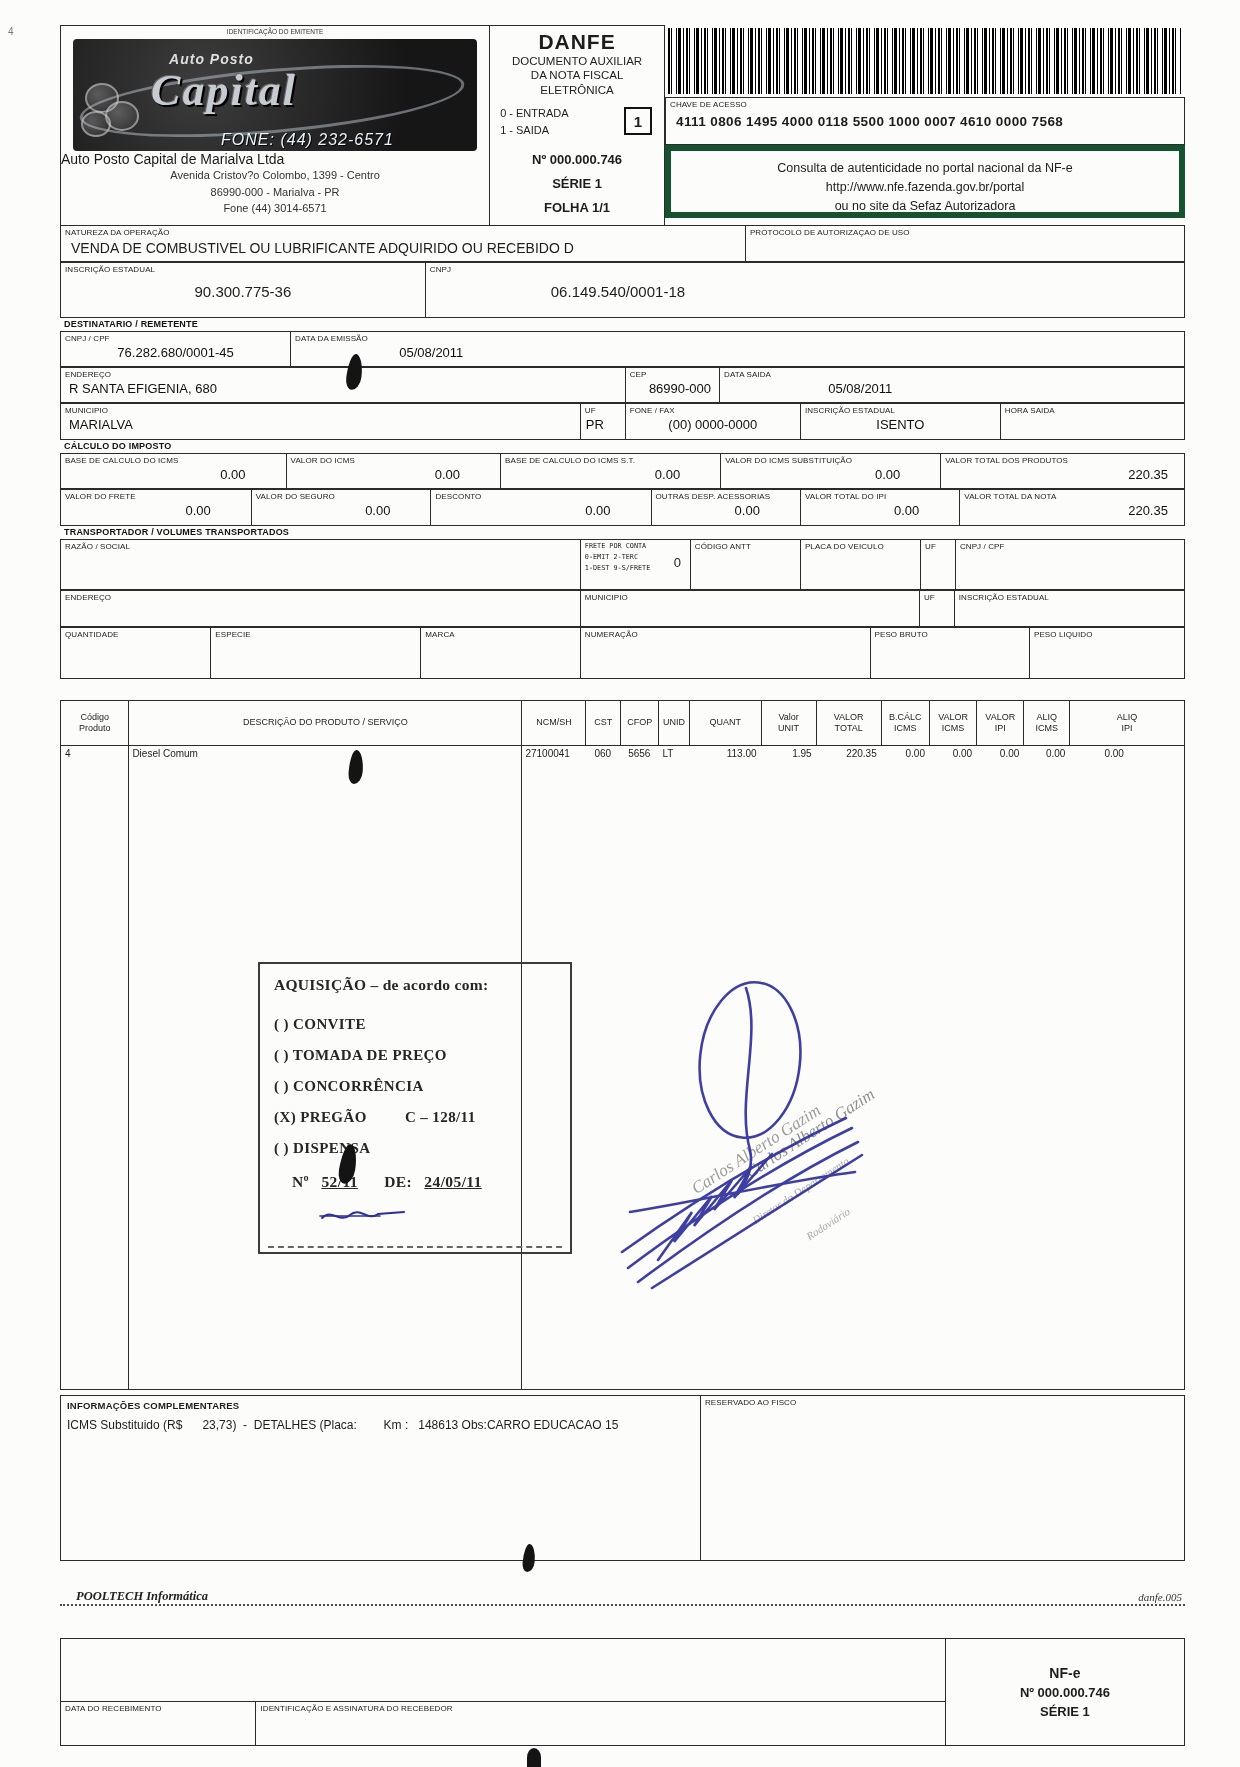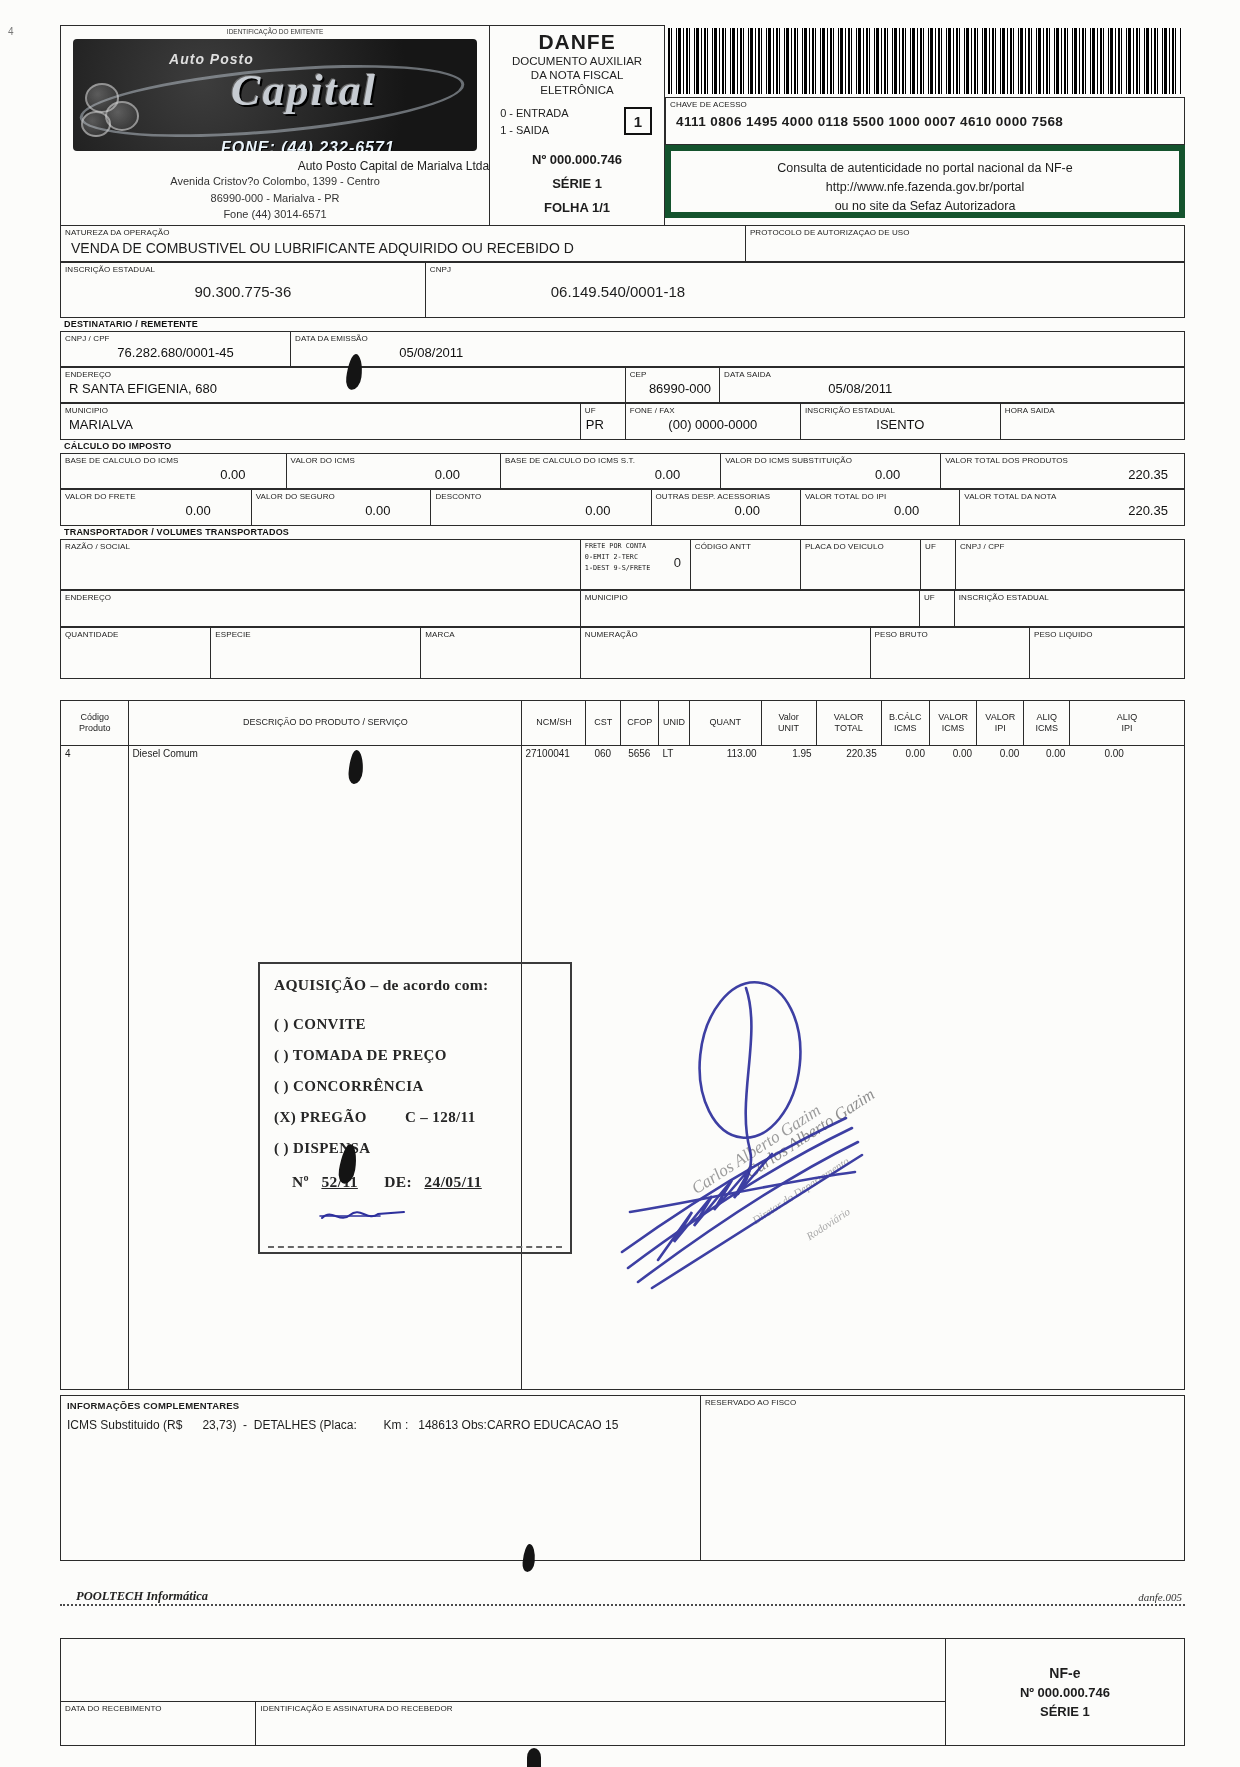--- a/index.html
+++ b/index.html
@@ -22,27 +22,27 @@
 .logo{position:relative;margin:4px auto 0;width:404px;height:112px;border-radius:4px;overflow:hidden;
   background:radial-gradient(circle at 32% 38%,#3d3d3d,#161616 72%)}
 .logo-swoosh{position:absolute;left:6px;top:30px;width:386px;height:64px;border:3px solid rgba(190,200,210,.5);
   border-radius:50%;transform:rotate(-5deg)}
 .coin{position:absolute;border:2px solid rgba(205,205,205,.6);border-radius:50%;
   background:radial-gradient(circle at 35% 35%,rgba(225,225,225,.28),rgba(70,70,70,.08))}
 .c1{left:12px;top:44px;width:34px;height:30px}
 .c2{left:32px;top:62px;width:34px;height:30px}
 .c3{left:8px;top:72px;width:30px;height:26px}
 .logo-top{position:absolute;left:96px;top:12px;font-style:italic;font-weight:bold;font-size:14px;color:#dedede;letter-spacing:1px}
-.logo-main{position:absolute;left:78px;top:26px;width:306px;text-align:center;font-style:italic;font-weight:bold;
+.logo-main{position:absolute;left:78px;top:26px;width:306px;font-style:italic;font-weight:bold;
   font-size:44px;font-family:"Liberation Serif",serif;color:#c6cbd1;letter-spacing:2px;
   text-shadow:2px 2px 0 #000,-1px -1px 0 #6a6a6a}
-.logo-phone{position:absolute;left:148px;top:100px;font-style:italic;font-weight:bold;font-size:16px;color:#eaf4fb;
+.logo-phone{position:absolute;left:148px;top:92px;font-style:italic;font-weight:normal;font-size:16px;color:#eaf4fb;
   letter-spacing:1px;text-shadow:1px 1px 0 #000}
 .tiny-center{font-size:6.5px;text-align:center;padding-top:2px;color:#333}
-.company-name{margin-top:8px;text-align:right;font-size:12px;color:#1b1b1b}
+.company-name{text-align:left;font-size:14px;color:#1b1b1b}
 .company-addr{text-align:center;font-size:11px;color:#333;line-height:1.5}
 
 
 .danfe-title{margin-top:4px;text-align:center;font-weight:bold;font-size:21px;letter-spacing:1px}
 .danfe-sub{text-align:center;font-size:11.5px;line-height:1.25;color:#222}
 .es-wrap{position:relative;margin:8px 6px 0 10px;height:38px}
 .es-line{font-size:11px;line-height:1.55;color:#222}
 .tipo-box{position:absolute;right:6px;top:2px;width:28px;height:28px;border:2px solid #111;
   text-align:center;line-height:25px;font-weight:bold;font-size:15px}
 .danfe-num{margin-top:9px;text-align:center;font-weight:bold;font-size:13px}

